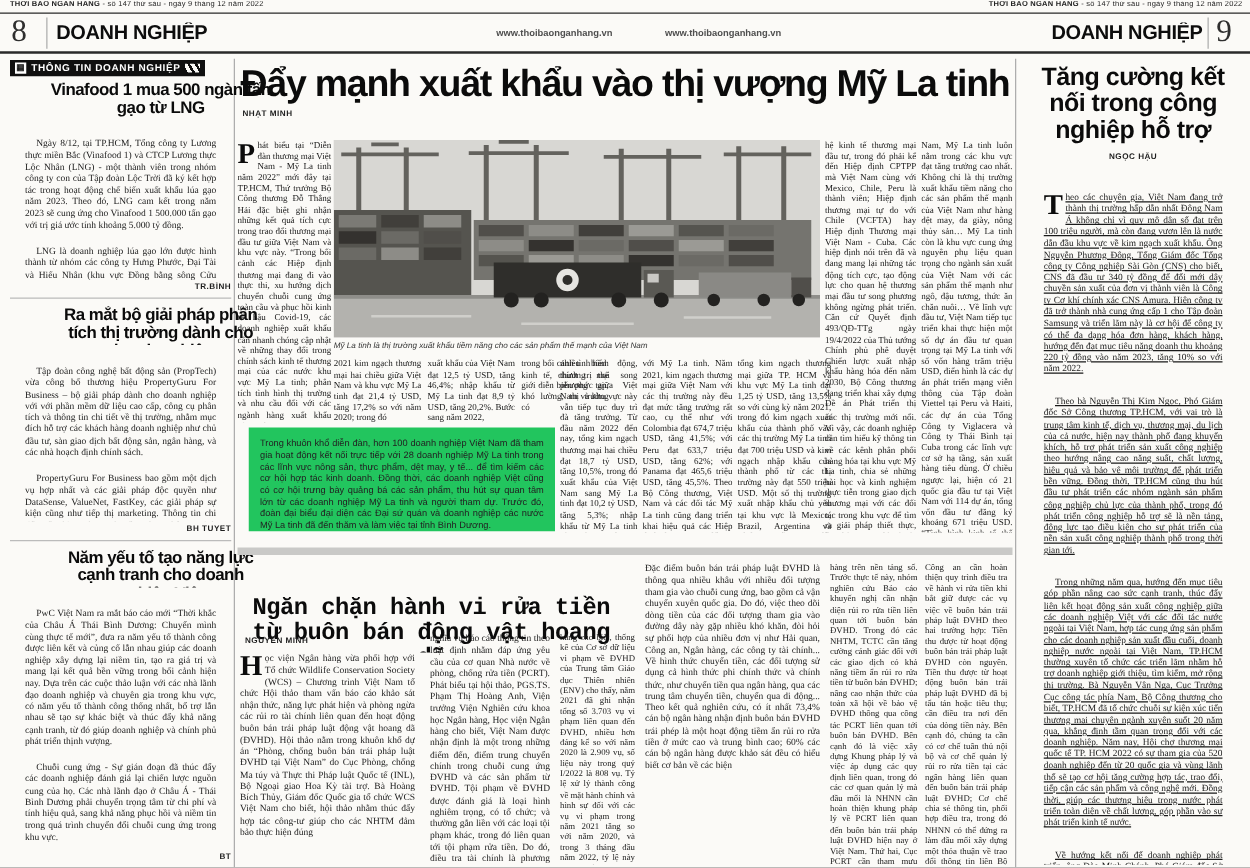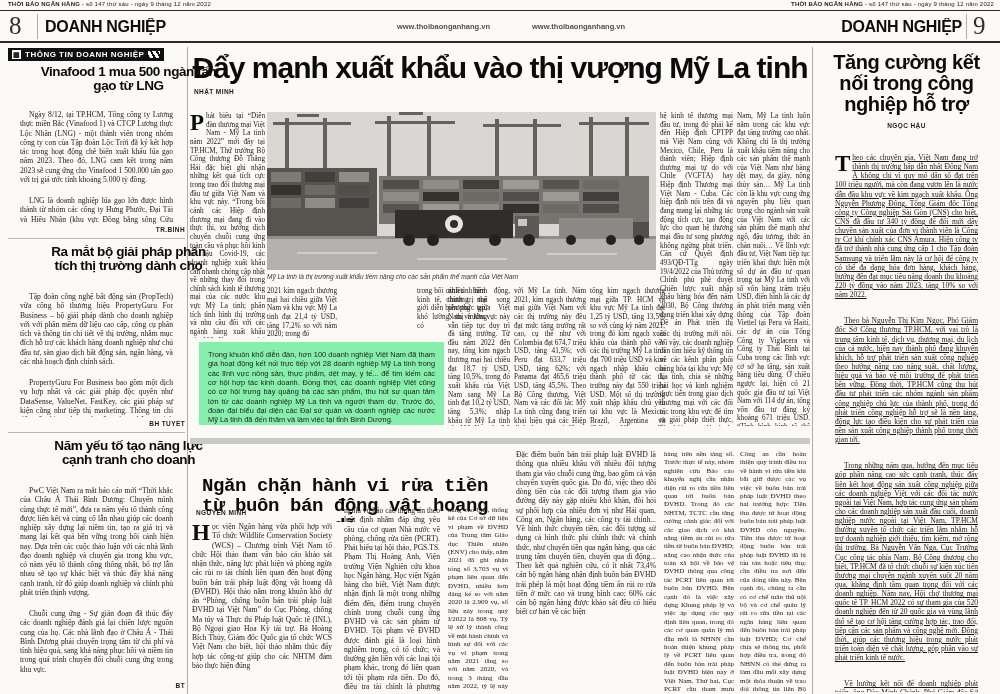--- a/index.html
+++ b/index.html
@@ -25,21 +25,21 @@
   .bt{font-size:7.6px;line-height:1.22;text-align:justify;}
   .bt p{margin:12px;text-indent:9px;}
   .st{font-size:7.5px;line-height:1.22;text-align:justify;}
   .st p{margin:17px;text-indent:9px;text-decoration:underline;}
   .mt{font-size:7.2px;line-height:1.2;text-align:justify;}
   .dcap{text-indent:0 !important;}
   .dcap::first-letter{float:left;font-size:23px;line-height:.8;padding:2px 2px 0 0;font-weight:bold;color:#0b0b0b;}
   .p-dcap p:first-child{text-indent:0;}
   .p-dcap p:first-child::first-letter{float:left;font-size:23px;line-height:.8;padding:2px 2px 0 0;font-weight:bold;color:#0b0b0b;}
   .cap{font-family:"Liberation Sans",sans-serif;font-style:italic;font-size:6.5px;color:#333;}
-  .gbox{background:#86efac;font-family:"Liberation Sans",sans-serif;font-size:7.4px;line-height:1.26;text-align:justify;padding:8px 9px;color:#222;}
+  .gbox{background:#22c55e;font-family:"Liberation Sans",sans-serif;font-size:7.4px;line-height:1.26;text-align:justify;padding:8px 9px;color:#222;}
   .gband{background:#c9c9c7;}
 </style>
 </head>
 <body>
 
 <div class="page">
 
   <div class="abs mast" style="left:8px;top:1px;width:480px;height:9px;">
     <span class="mb">THỜI BÁO NGÂN HÀNG</span><span> - số 147 thứ sáu - ngày 9 tháng 12 năm 2022</span>
   </div>
@@ -175,20 +175,21 @@
           <circle cx="372" cy="128" r="5" fill="#232220"></circle>
       </g>
       <rect x="30" y="140" width="80" height="2" fill="#d0cfcb"></rect>
         <rect x="150" y="146" width="90" height="2" fill="#d0cfcb"></rect>
         <rect x="280" y="141" width="70" height="2" fill="#d0cfcb"></rect>
     </svg>
   </div>
   <div class="abs cap" style="left:267px;top:273px;width:389px;height:10px;">Mỹ La tinh là thị trường xuất khẩu tiềm năng cho các sản phẩm thế mạnh của Việt Nam</div>
 
   <div class="abs mt" style="left:267px;top:287px;width:70px;height:52px;">2021 kim ngạch thương mại hai chiều giữa Việt Nam và khu vực Mỹ La tinh đạt 21,4 tỷ USD, tăng 17,2% so với năm 2020; trong đó</div>
+  <div class="abs mt" style="left:342px;top:287px;width:70px;height:52px;">xuất khẩu của Việt Nam đạt 12,5 tỷ USD, tăng 46,4%; nhập khẩu từ Mỹ La tinh đạt 8,9 tỷ USD, tăng 20,2%. Bước sang năm 2022,</div>
   <div class="abs mt" style="left:417px;top:287px;width:70px;height:52px;">trong bối cảnh tình hình kinh tế, chính trị thế giới diễn biến phức tạp, khó lường, thị trường có</div>
 
   <div class="abs gbox" style="left:199px;top:342px;width:245px;height:83px;">Trong khuôn khổ diễn đàn, hơn 100 doanh nghiệp Việt Nam đã tham gia hoạt động kết nối trực tiếp với 28 doanh nghiệp Mỹ La tinh trong các lĩnh vực nông sản, thực phẩm, dệt may, y tế... để tìm kiếm các cơ hội hợp tác kinh doanh. Đồng thời, các doanh nghiệp Việt cũng có cơ hội trưng bày quảng bá các sản phẩm, thu hút sự quan tâm lớn từ các doanh nghiệp Mỹ La tinh và người tham dự. Trước đó, đoàn đại biểu đại diện các Đại sứ quán và doanh nghiệp các nước Mỹ La tinh đã đến thăm và làm việc tại tỉnh Bình Dương.</div>
 
   <div class="abs mt" style="left:448px;top:287px;width:62px;height:139px;">nhiều biến động, thương mại song phương giữa Việt Nam và khu vực này vẫn tiếp tục duy trì đà tăng trưởng. Từ đầu năm 2022 đến nay, tổng kim ngạch thương mại hai chiều đạt 18,7 tỷ USD, tăng 10,5%, trong đó xuất khẩu của Việt Nam sang Mỹ La tinh đạt 10,2 tỷ USD, tăng 5,3%; nhập khẩu từ Mỹ La tinh vào Việt Nam đạt 8,6 tỷ USD, tăng 17,3%. Đáng chú ý, bên cạnh các thị</div>
   <div class="abs mt" style="left:514px;top:287px;width:72px;height:139px;">với Mỹ La tinh. Năm 2021, kim ngạch thương mại giữa Việt Nam với các thị trường này đều đạt mức tăng trưởng rất cao, cụ thể như với Colombia đạt 674,7 triệu USD, tăng 41,5%; với Peru đạt 633,7 triệu USD, tăng 62%; với Panama đạt 465,6 triệu USD, tăng 45,5%. Theo Bộ Công thương, Việt Nam và các đối tác Mỹ La tinh cũng đang triển khai hiệu quả các Hiệp định thương mại để tạo đòn bẩy cho quan</div>
   <div class="abs mt" style="left:590px;top:287px;width:75px;height:139px;">tổng kim ngạch thương mại giữa TP. HCM và khu vực Mỹ La tinh đạt 1,25 tỷ USD, tăng 13,5% so với cùng kỳ năm 2021, trong đó kim ngạch xuất khẩu của thành phố vào các thị trường Mỹ La tinh đạt 700 triệu USD và kim ngạch nhập khẩu của thành phố từ các thị trường này đạt 550 triệu USD. Một số thị trường xuất nhập khẩu chủ yếu tại khu vực là Mexico, Brazil, Argentina và Chile… Về trao đổi thương mại với Việt</div>
 
   <div class="abs mt" style="left:660px;top:112px;width:73px;height:214px;">hệ kinh tế thương mại đầu tư, trong đó phải kể đến Hiệp định CPTPP mà Việt Nam cùng với Mexico, Chile, Peru là thành viên; Hiệp định thương mại tự do với Chile (VCFTA) hay Hiệp định Thương mại Việt Nam - Cuba. Các hiệp định nói trên đã và đang mang lại những tác động tích cực, tạo động lực cho quan hệ thương mại đầu tư song phương không ngừng phát triển. Căn cứ Quyết định 493/QĐ-TTg ngày 19/4/2022 của Thủ tướng Chính phủ phê duyệt Chiến lược xuất nhập khẩu hàng hóa đến năm 2030, Bộ Công thương đang triển khai xây dựng Đề án Phát triển thị trường khu vực Mỹ La tinh đến năm 2030 với mục tiêu phát triển thị trường xuất khẩu bền vững, tăng cường hợp tác công nghiệp và thương mại với các nước trong khu vực. Ông Võ Văn Hoan, Phó Chủ tịch UBND TP. HCM đánh giá, dù đã có</div>
   <div class="abs mt" style="left:660px;top:330px;width:73px;height:96px;">các thị trường mới nổi. Vì vậy, các doanh nghiệp cần tìm hiểu kỹ thông tin về các kênh phân phối hàng hóa tại khu vực Mỹ La tinh, chia sẻ những bài học và kinh nghiệm thực tiễn trong giao dịch thương mại với các đối tác trong khu vực để tìm ra giải pháp thiết thực, kịp thời, trong đó có các giải pháp vận tải - logistics nhằm nâng cao hiệu quả xuất nhập khẩu sang Mỹ La tinh”, ông Võ Văn Hoan chia sẻ.∎</div>

